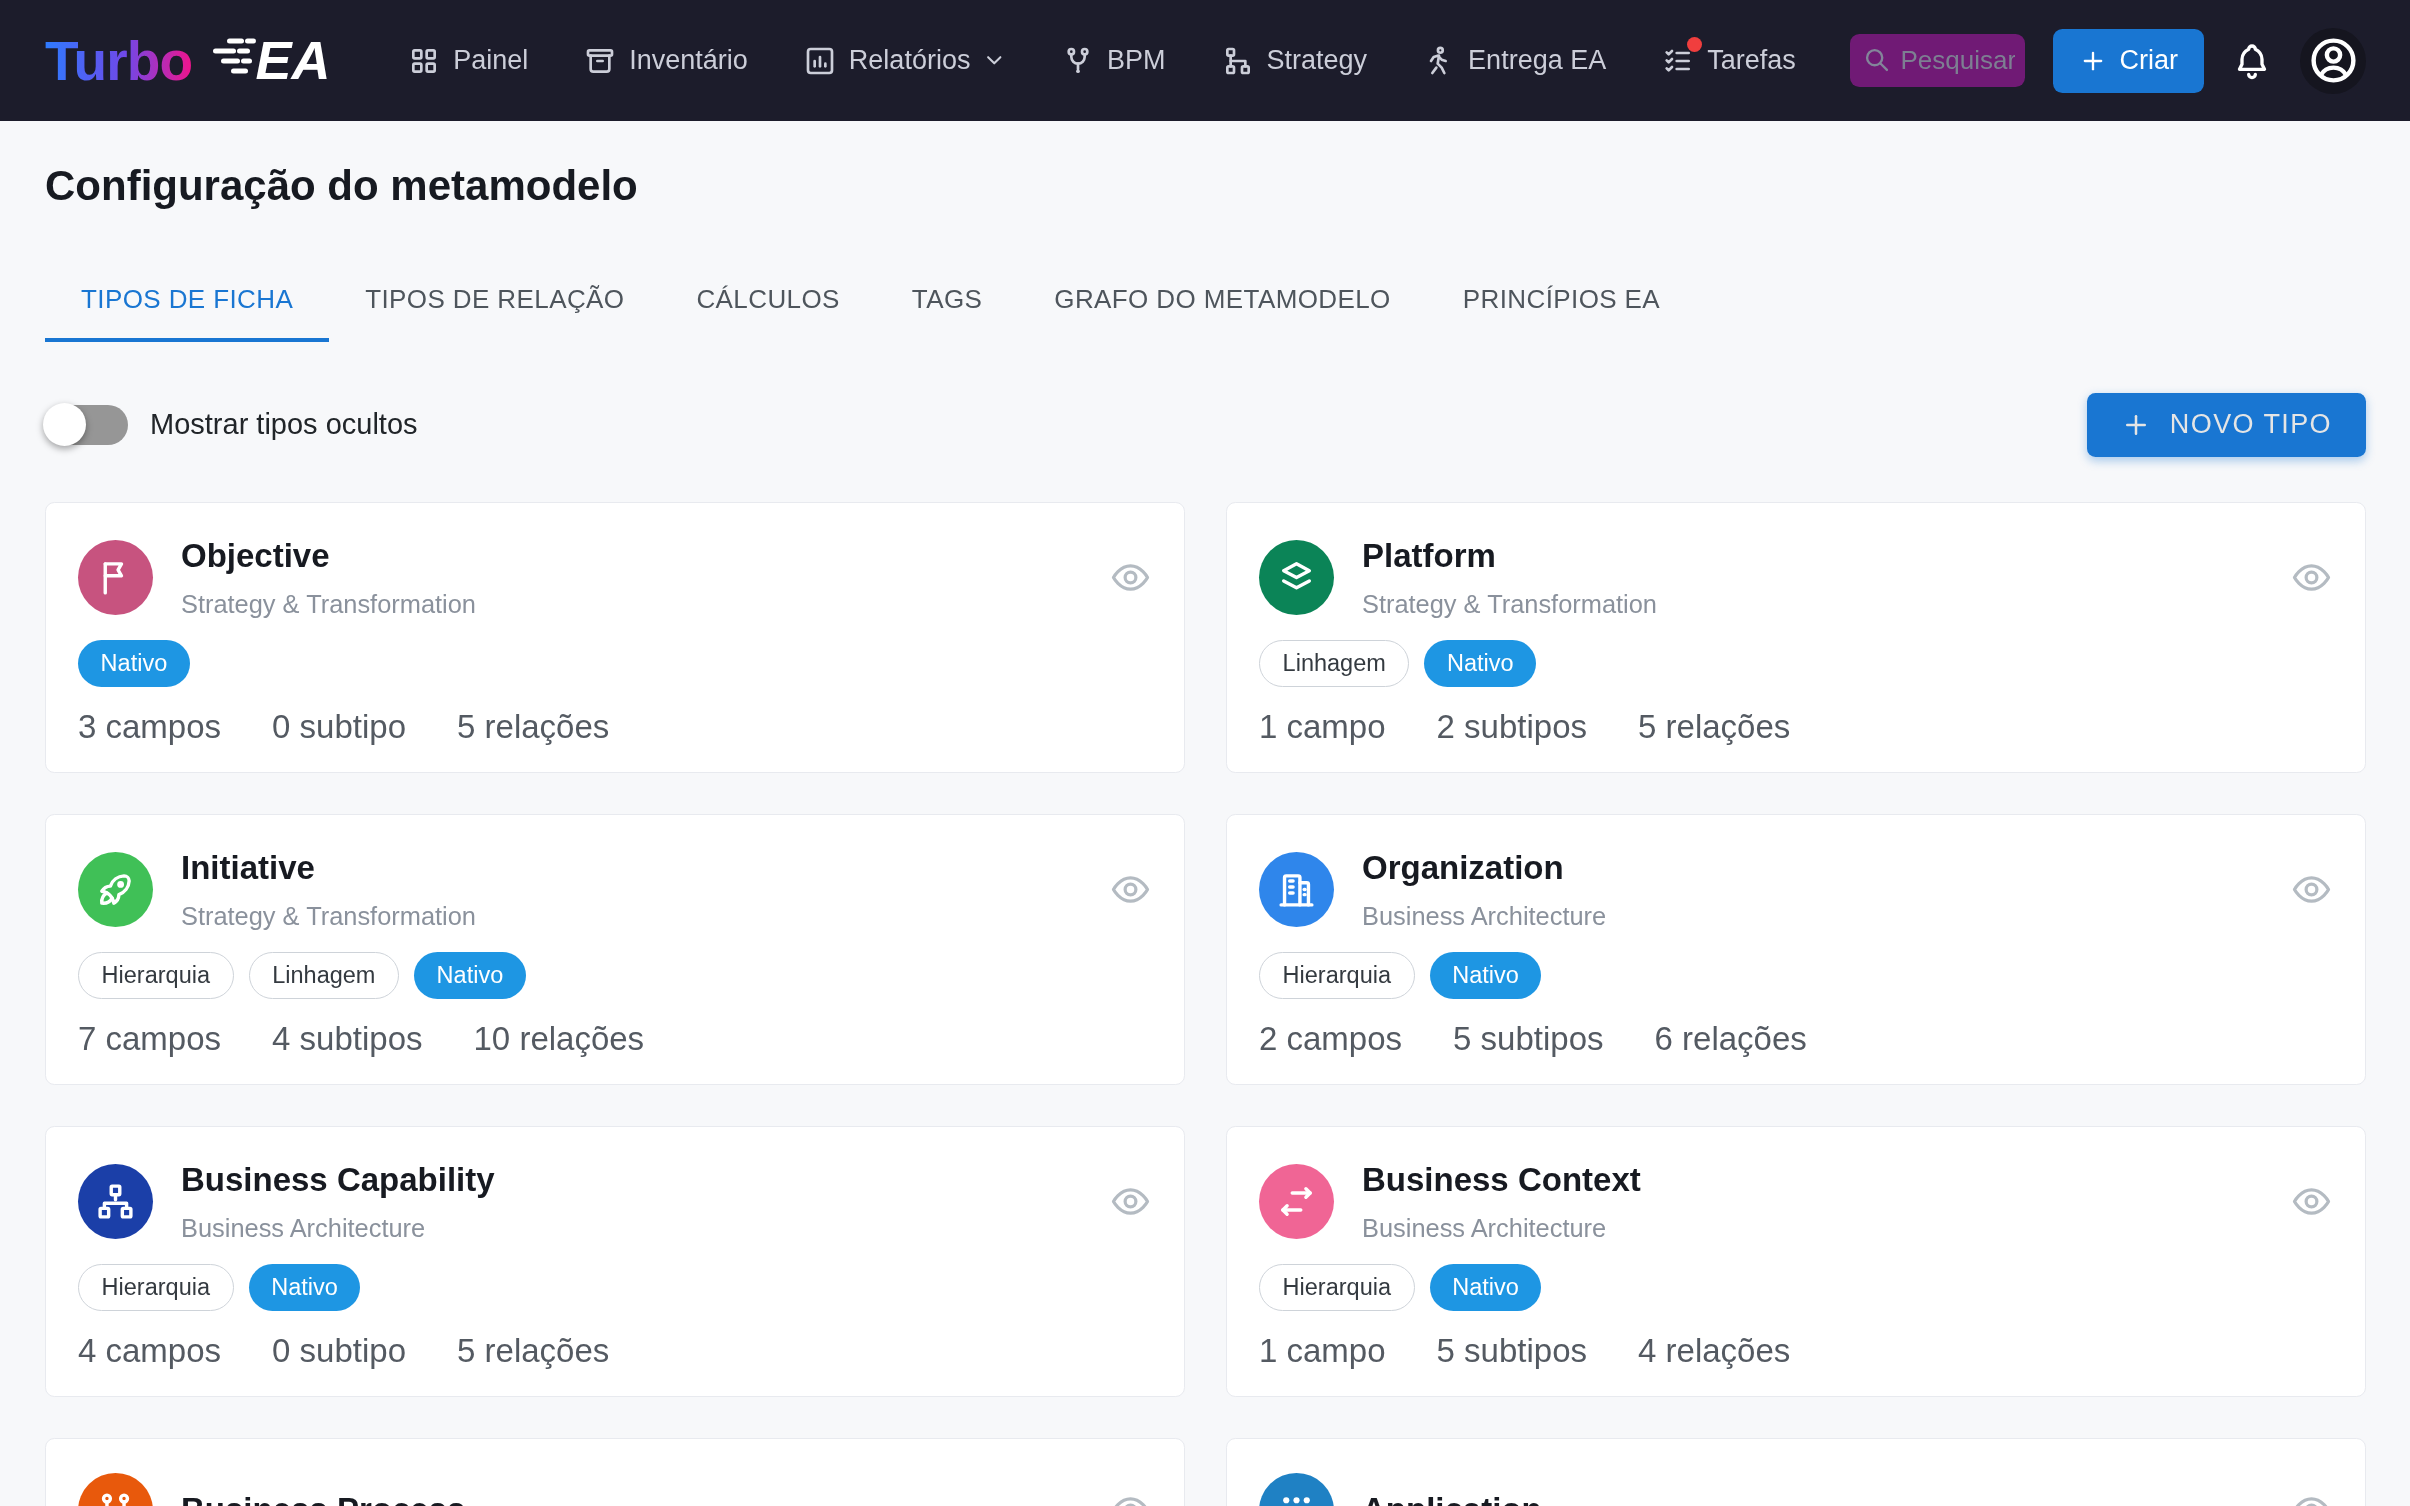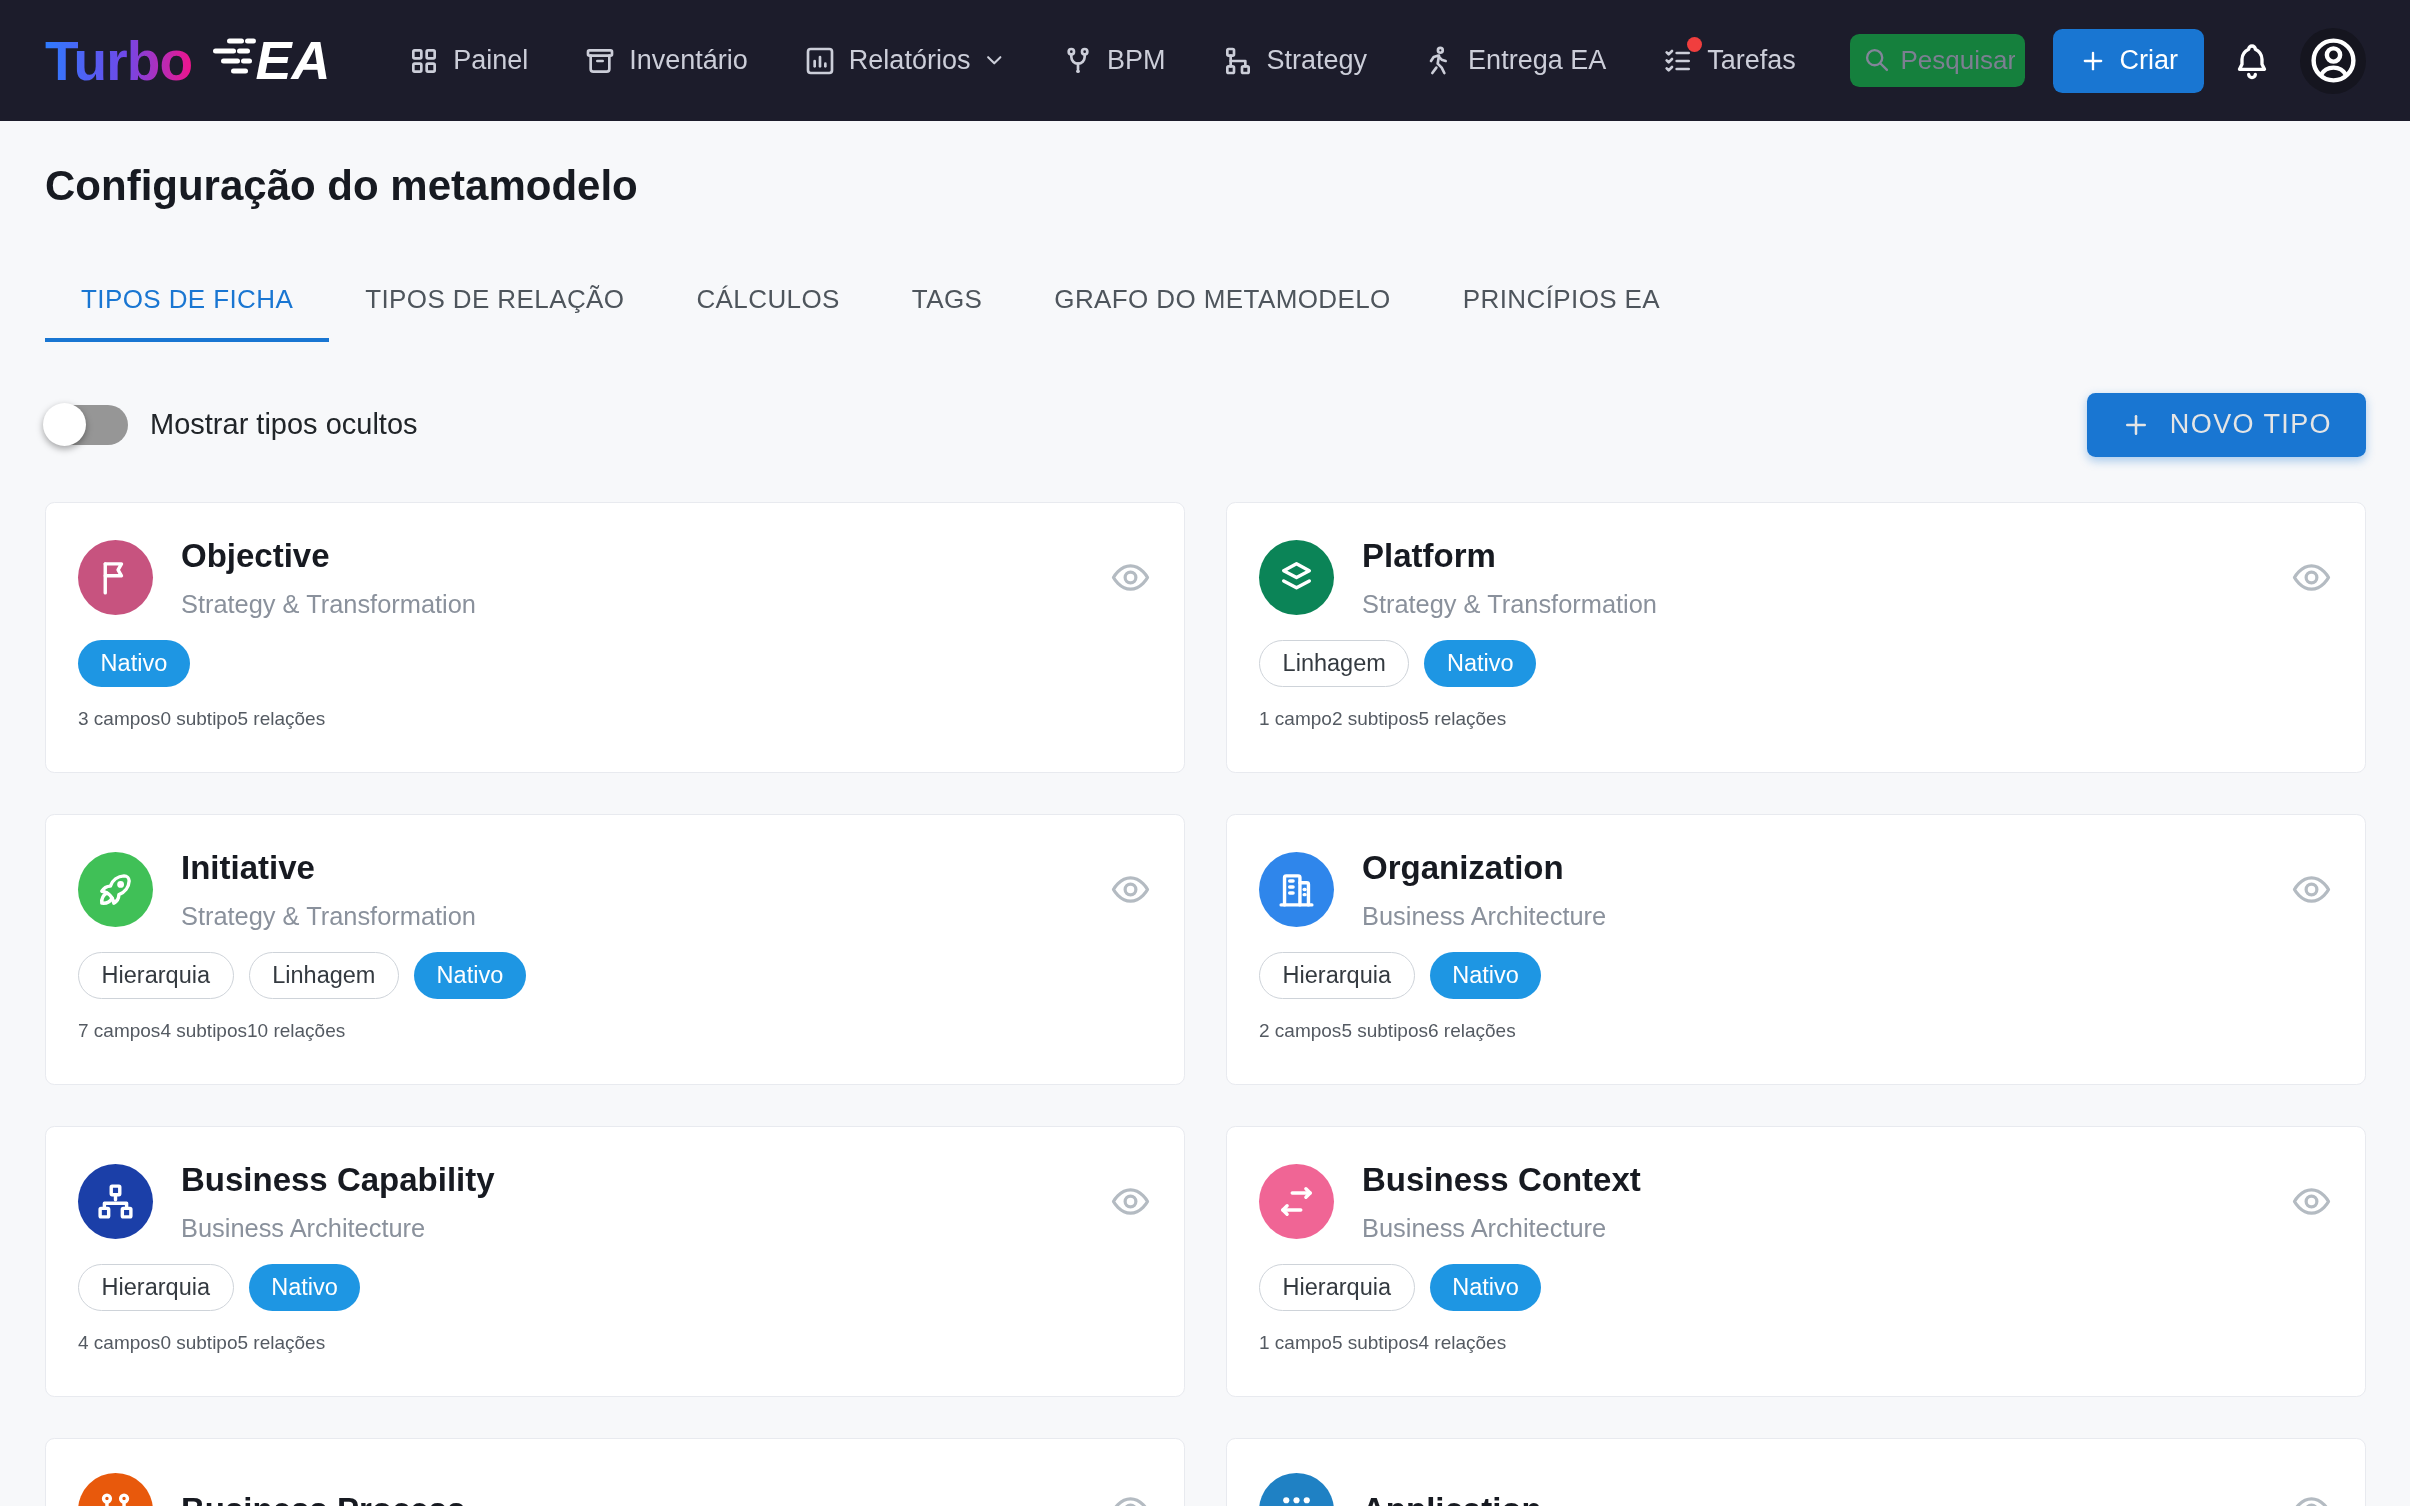--- a/index.html
+++ b/index.html
@@ -14,21 +14,21 @@
     -webkit-background-clip:text; background-clip:text; color:transparent; }
   .nav-items { display:flex; align-items:center; margin-left:60px; gap:56px; }
   .nav-item { display:flex; align-items:center; gap:13px; color:#ccced9; font-size:27px; cursor:pointer; }
   .nav-item .icon { width:32px; height:32px; }
   .nav-item .chev { width:24.5px; height:24.5px; margin-left:-1.9px; }
   .nav-ic { position:relative; display:flex; }
   .nav-ic .dot { position:absolute; top:-7.5px; right:-7.5px; width:15px; height:15px; border-radius:50%; background:#f03e3e; }
   .nav-right { margin-left:auto; display:flex; align-items:center; gap:28px; }
   .search-box { position:relative; width:175px; height:53px; }
   .search-box .icon { position:absolute; left:13px; top:12.2px; width:28px; height:28px; color:#83859a; }
-  .search-box input { width:100%; height:100%; background:#15803d; border:none; border-radius:9.4px;
+  .search-box input { width:100%; height:100%; background:#701a75; border:none; border-radius:9.4px;
      color:#c6c8d4; font-size:26px; padding:0 9.4px 0 51px; outline:none; font-family:inherit; }
   .search-box input::placeholder { color:#7d7f92; }
   .btn-criar { display:flex; align-items:center; gap:13px; height:64px; padding:0 26px; border:none;
      border-radius:9.4px; background:#1976d2; color:#fff; font-size:27px; font-family:inherit; cursor:pointer; }
   .btn-criar .icon { width:28px; height:28px; }
   .icon-btn { background:none; border:none; color:#fff; cursor:pointer; display:flex; }
   .icon-btn .icon { width:40px; height:40px; }
   .avatar { width:66px; height:66px; border-radius:50%; background:#15151f; display:flex; align-items:center; justify-content:center; cursor:pointer; }
   .avatar .icon { width:53px; height:53px; color:#fff; }
 
@@ -61,21 +61,21 @@
   .card-ic .icon { width:41px; height:41px; }
   .card-txt { margin-left:28px; display:flex; flex-direction:column; justify-content:center; }
   .card-title { font-size:33px; font-weight:700; color:#171a21; }
   .card-sub { font-size:25.4px; color:#8a919c; margin-top:15px; }
   .eye-btn { margin-left:auto; background:none; border:none; color:#b4bbc2; cursor:pointer; display:flex; }
   .eye-btn .icon { width:43px; height:43px; stroke-width:1.8; }
   .badges { display:flex; gap:15px; margin-top:21px; }
   .badge { display:inline-flex; align-items:center; height:47px; padding:0 22.6px; border-radius:941px; font-size:23.5px; }
   .badge.outline { border:1.9px solid #ced3d9; color:#343a40; background:#fff; }
   .badge.filled { background:#1e96e3; color:#fff; }
-  .stats { display:flex; margin-top:21px; font-size:19px; color:#545a62; }
+  .stats { display:flex; gap:51px; margin-top:21px; font-size:33px; color:#545a62; }
   .icon { flex:none; }
 </style>
 </head>
 <body>
 
 <header>
   <div class="logo">
     <span class="logo-turbo">Turbo</span>
     <span id="logo-ea"><svg width="141" height="60" viewBox="0 0 140 60">
     <g stroke="#fff" stroke-width="5" stroke-linecap="round">

